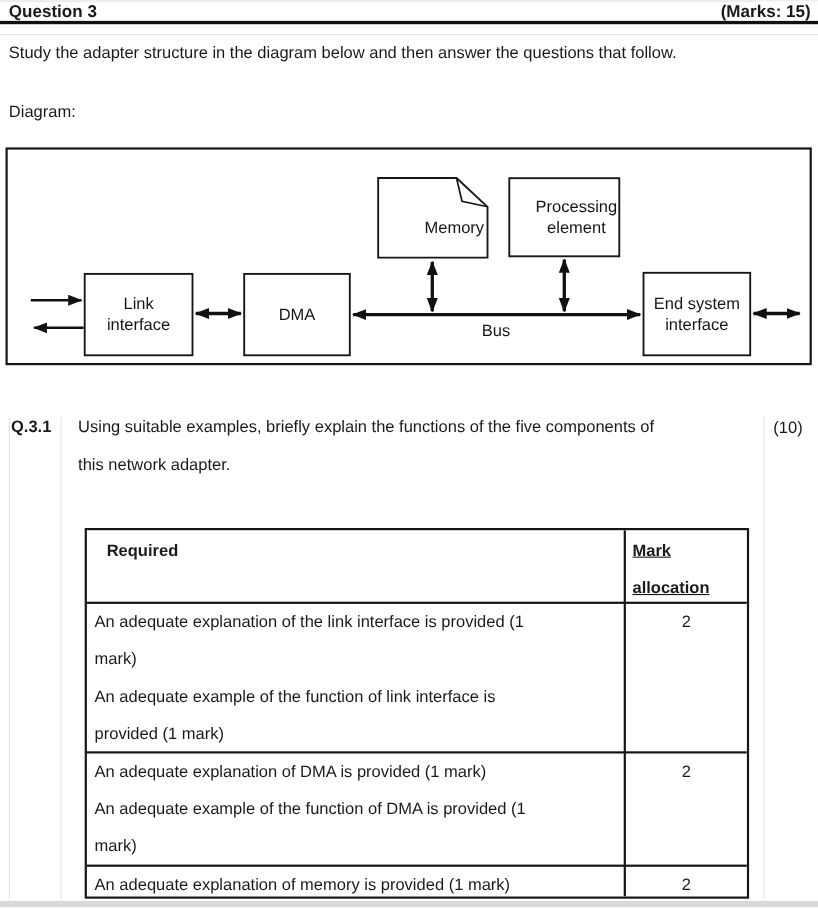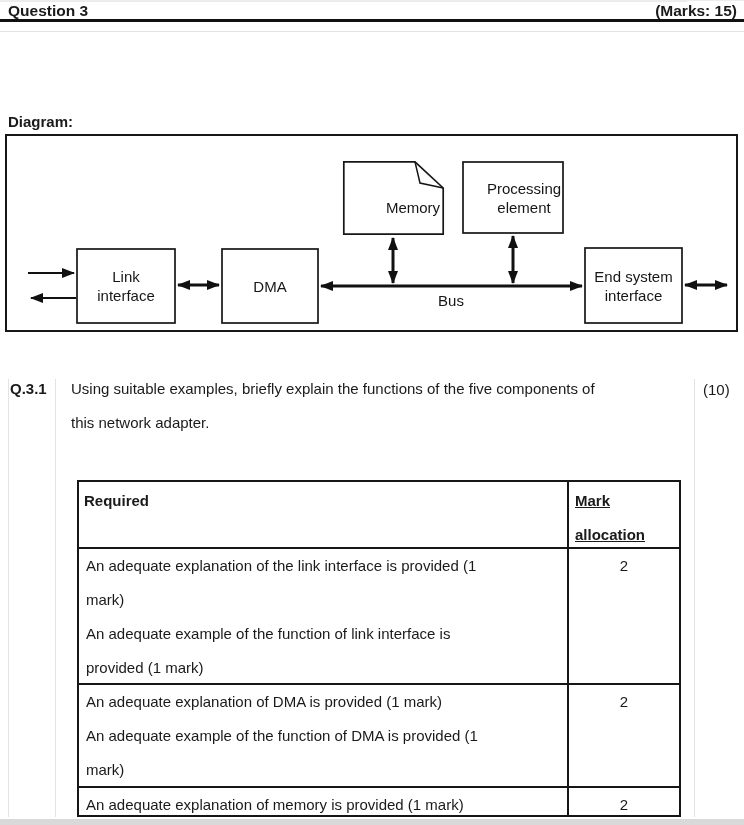--- a/index.html
+++ b/index.html
@@ -19,21 +19,21 @@
   .rule { position: absolute; background: #111111; }
   .faint { position: absolute; background: #e3e3e3; }
 
   
   #title   { left: 8px;  top: 2px;  font-size: 15.5px; }
   #marks15 { right: 7px; top: 2px;  font-size: 15.5px; }
   #head-rule  { left: 0; top: 19px; width: 744px; height: 3px; }
   #head-faint { left: 0; top: 31px; width: 744px; height: 1px; }
 
   #intro   { left: 8px; top: 40px; }
-  #diagram-caption { left: 8px; top: 113px; font-weight: bold; }
+  #diagram-caption { left: 8px; top: 93px; }
 
   
   #diagram-box {
     left: 5px; top: 134px; width: 733px; height: 198px;
     border: 2px solid #161616; background: #ffffff;
   }
   #diagram-box svg { position: absolute; left: 0; top: 0; }
   .dlabel {
     position: absolute; display: flex; flex-direction: column;
     align-items: center; justify-content: center;
@@ -64,21 +64,21 @@
     left: 77px; top: 480px; width: 604px; height: 337px;
     border: 2px solid #161616; overflow: hidden; background: #ffffff;
   }
   #mark-table .inner { position: absolute; }
   #col-divider { left: 488px; top: 0; width: 2px; height: 333px; background: #161616; }
   .hline { left: 0; width: 600px; height: 2px; background: #161616; }
   #hl-1 { top: 65px; }
   #hl-2 { top: 201px; }
   #hl-3 { top: 304px; }
   .cell-text { position: absolute; line-height: 34px; }
-  #th-required { left: 5px;   top: 2px; font-weight: bold; }
+  #th-required { left: 18px;   top: 2px; font-weight: bold; }
   #th-mark     { left: 496px; top: 2px; font-weight: bold; text-decoration: underline; }
   #th-mark span { display: block; }
   .req  { left: 7px; width: 476px; }
   .req div { line-height: 34px; white-space: nowrap; }
   #req-1 { top: 67px; }
   #req-2 { top: 203px; }
   #req-3 { top: 306px; }
   .mval { left: 490px; width: 110px; text-align: center; }
   #mv-1 { top: 67px; }
   #mv-2 { top: 203px; }
@@ -89,20 +89,21 @@
 </head>
 <body>
 
 <div id="page">
 
   <div id="title" class="abs bold">Question 3</div>
   <div id="marks15" class="abs bold">(Marks: 15)</div>
   <div id="head-rule" class="rule"></div>
   <div id="head-faint" class="faint"></div>
 
+  <div id="intro" class="abs">Study the adapter structure in the diagram below and then answer the questions that follow.</div>
   <div id="diagram-caption" class="abs">Diagram:</div>
 
   <div id="diagram-box" class="abs">
     <svg width="729" height="194" viewBox="0 0 729 194">
       <defs>
         <marker id="ah" markerUnits="userSpaceOnUse" markerWidth="14" markerHeight="12" refX="12" refY="5" orient="auto-start-reverse">
           <path d="M0,0 L13,5 L0,10 Z" fill="#111111"></path>
         </marker>
       </defs>
 

